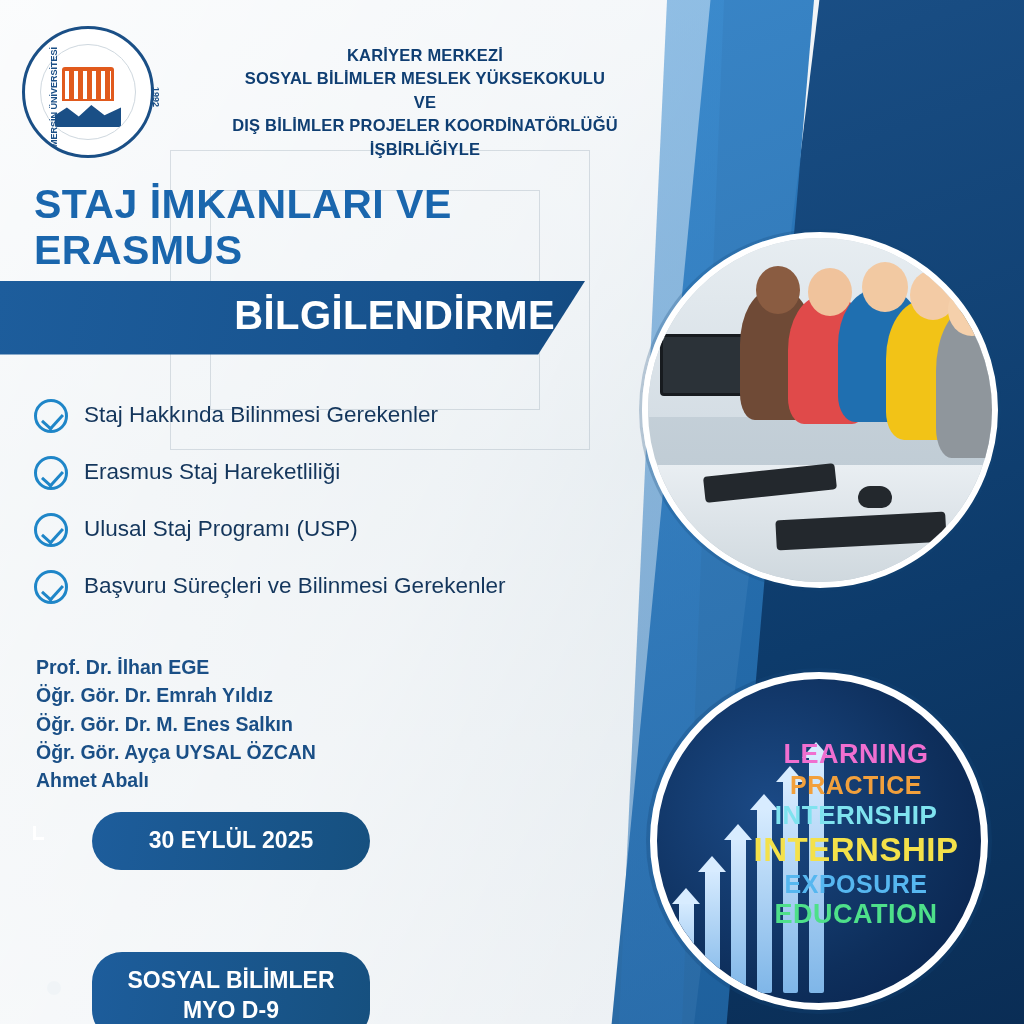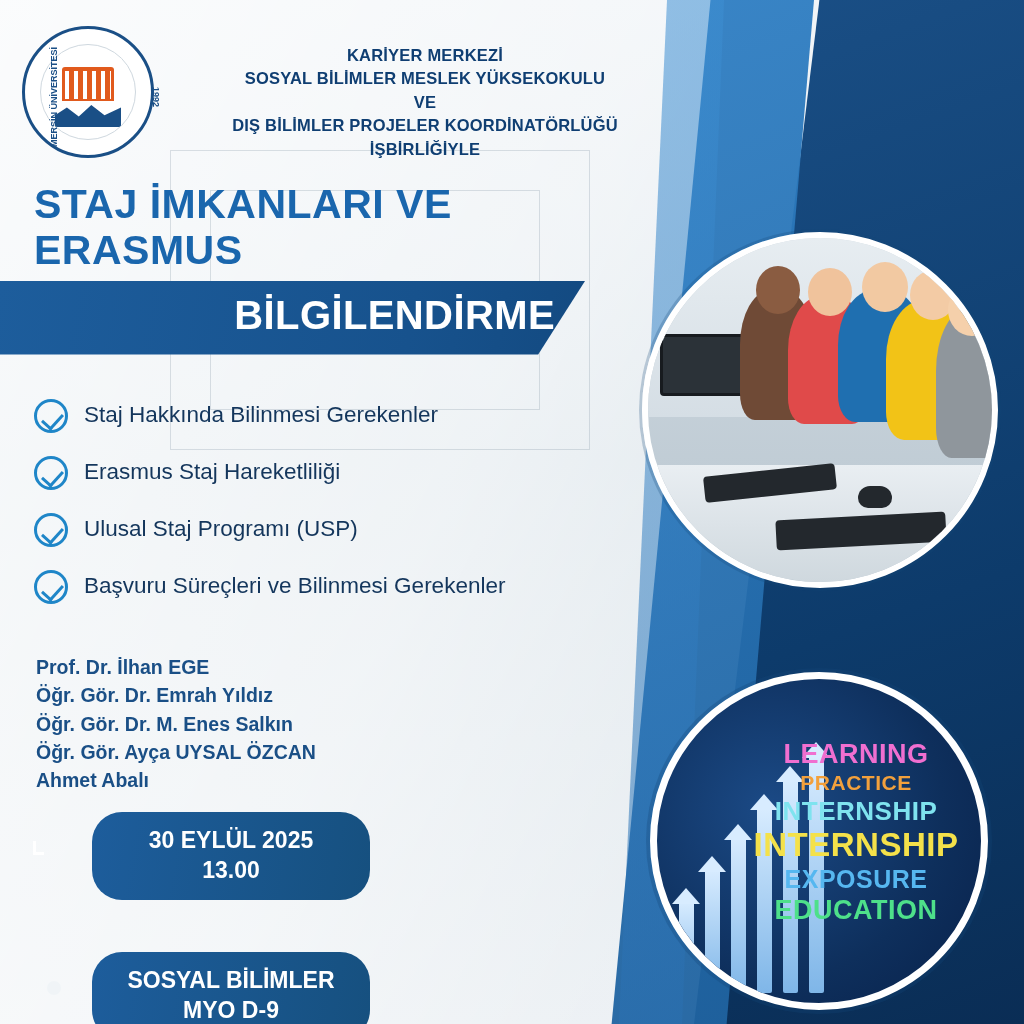--- a/index.html
+++ b/index.html
@@ -346,21 +346,21 @@
     position: absolute;
     right: 0; top: 60px;
     width: 250px;
     text-align: center;
     font-weight: bold;
     letter-spacing: .5px;
     line-height: 1.18;
   }
   .w { display:block; }
   .w-learning   { font-size: 27px; color:#f06fd0; }
-  .w-practice   { font-size: 21px; color:#f2a03c; }
+  .w-practice   { font-size: 25px; color:#f2a03c; }
   .w-experience { font-size: 26px; color:#7fe3ef; }
   .w-internship { font-size: 33px; color:#f4e14a; }
   .w-exposure   { font-size: 25px; color:#56b7f0; }
   .w-education  { font-size: 27px; color:#4ee08a; }
 </style>
 </head>
 <body>
 
 <div id="poster">
 
@@ -428,21 +428,20 @@
     <div>Öğr. Gör. Ayça UYSAL ÖZCAN</div>
     <div>Ahmet Abalı</div>
   </div>
 
   <div class="pill-row pill-date">
     <span class="pill-icon">
       <span class="clock-ic"></span>
     </span>
     <div class="pill">
       <div>30 EYLÜL 2025</div>
-      <div>13.00</div>
     </div>
   </div>
 
   <div class="pill-row pill-place">
     <span class="pill-icon">
       <span class="pin-ic"></span>
     </span>
     <div class="pill">
       <div>SOSYAL BİLİMLER</div>
       <div>MYO D-9</div>

